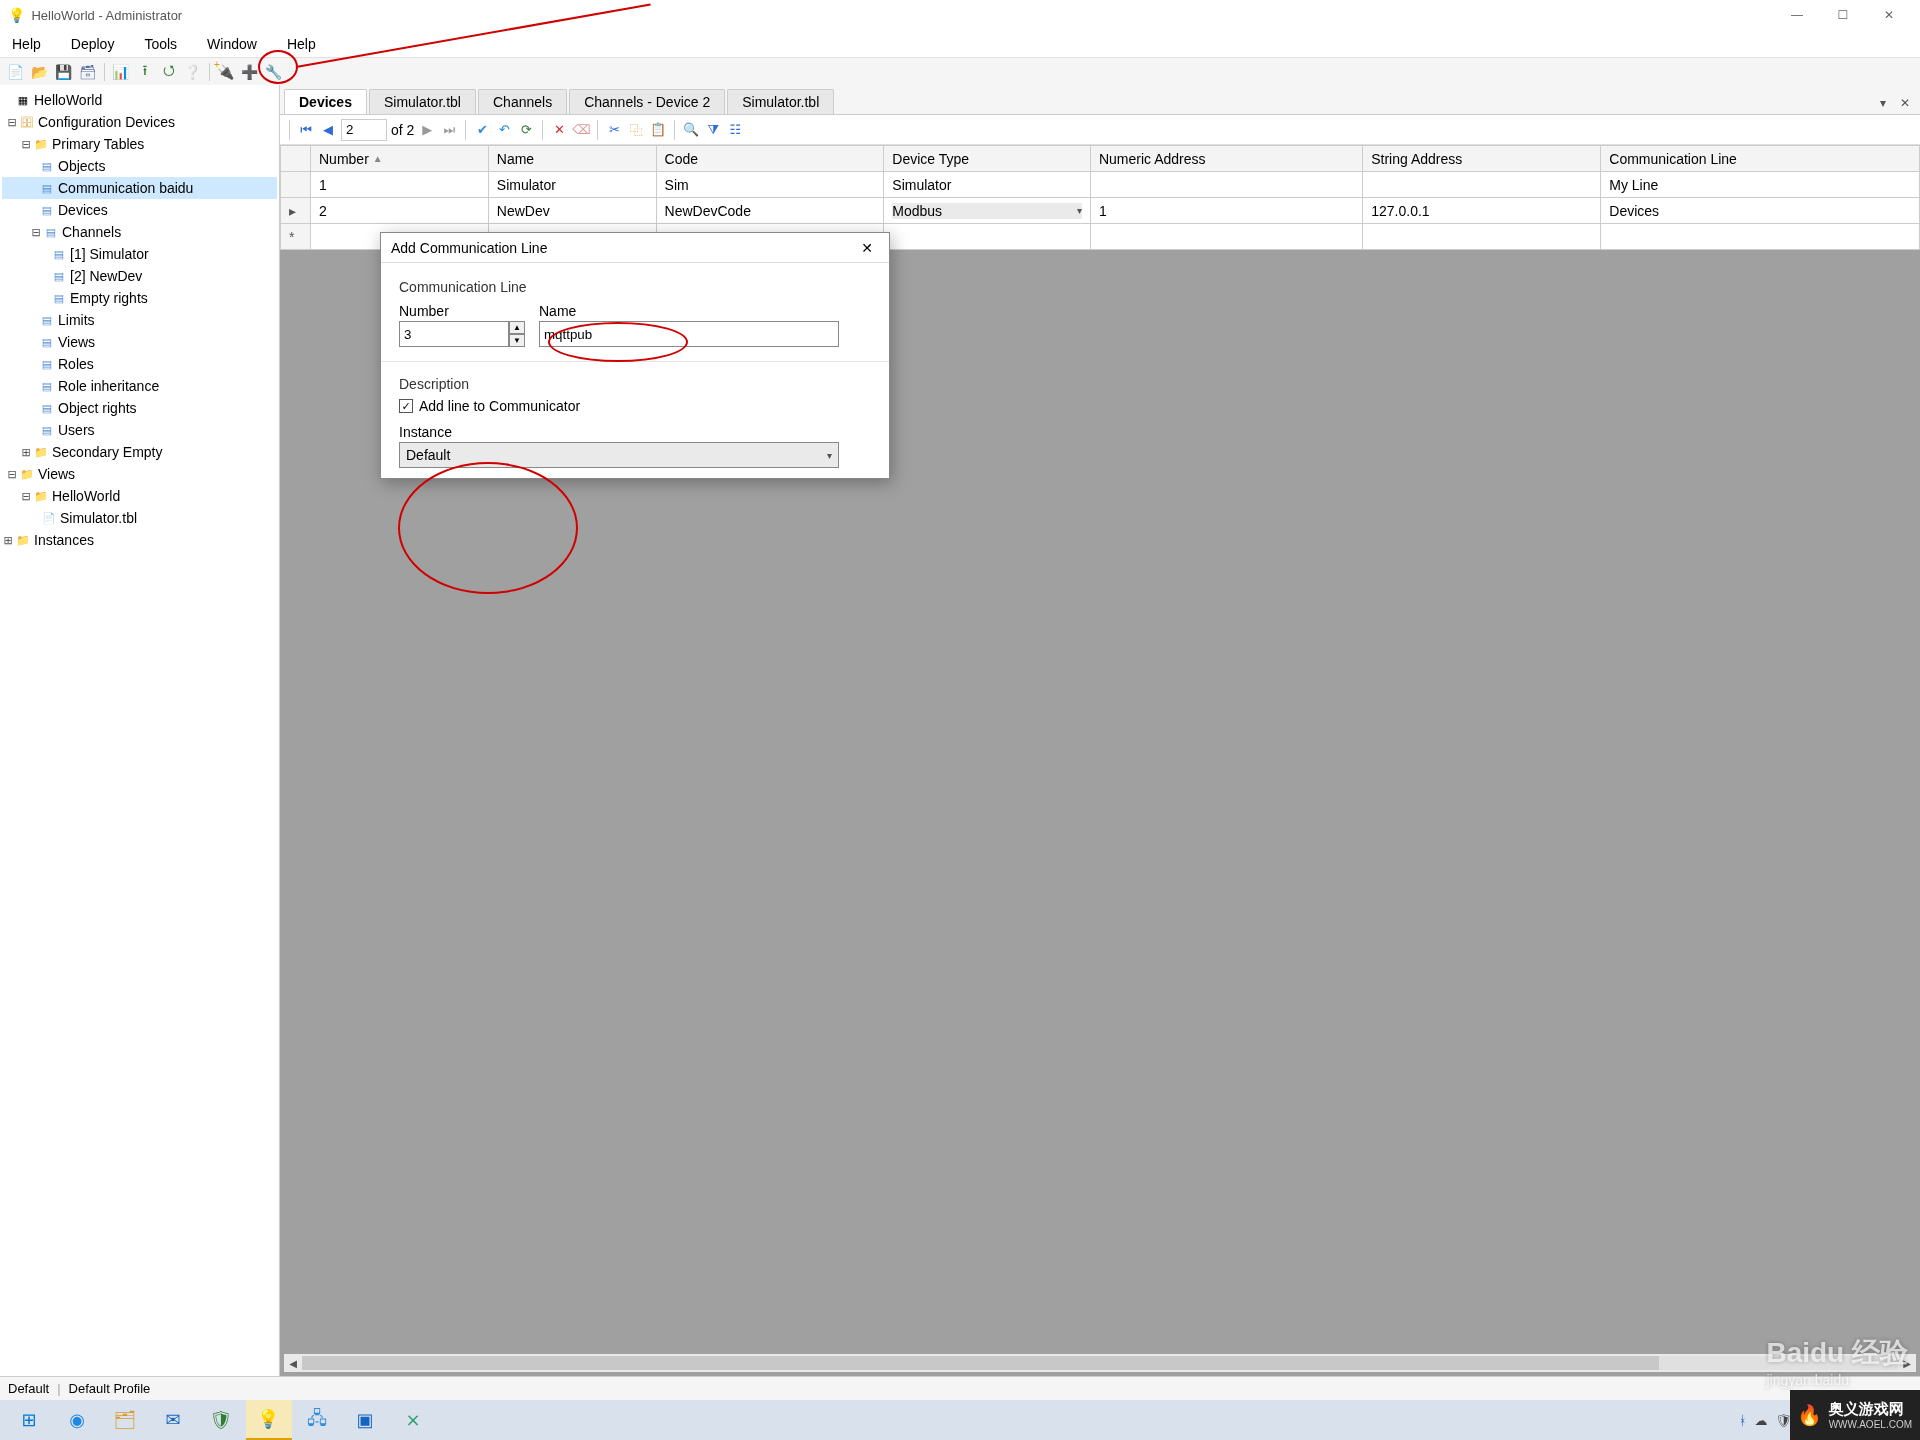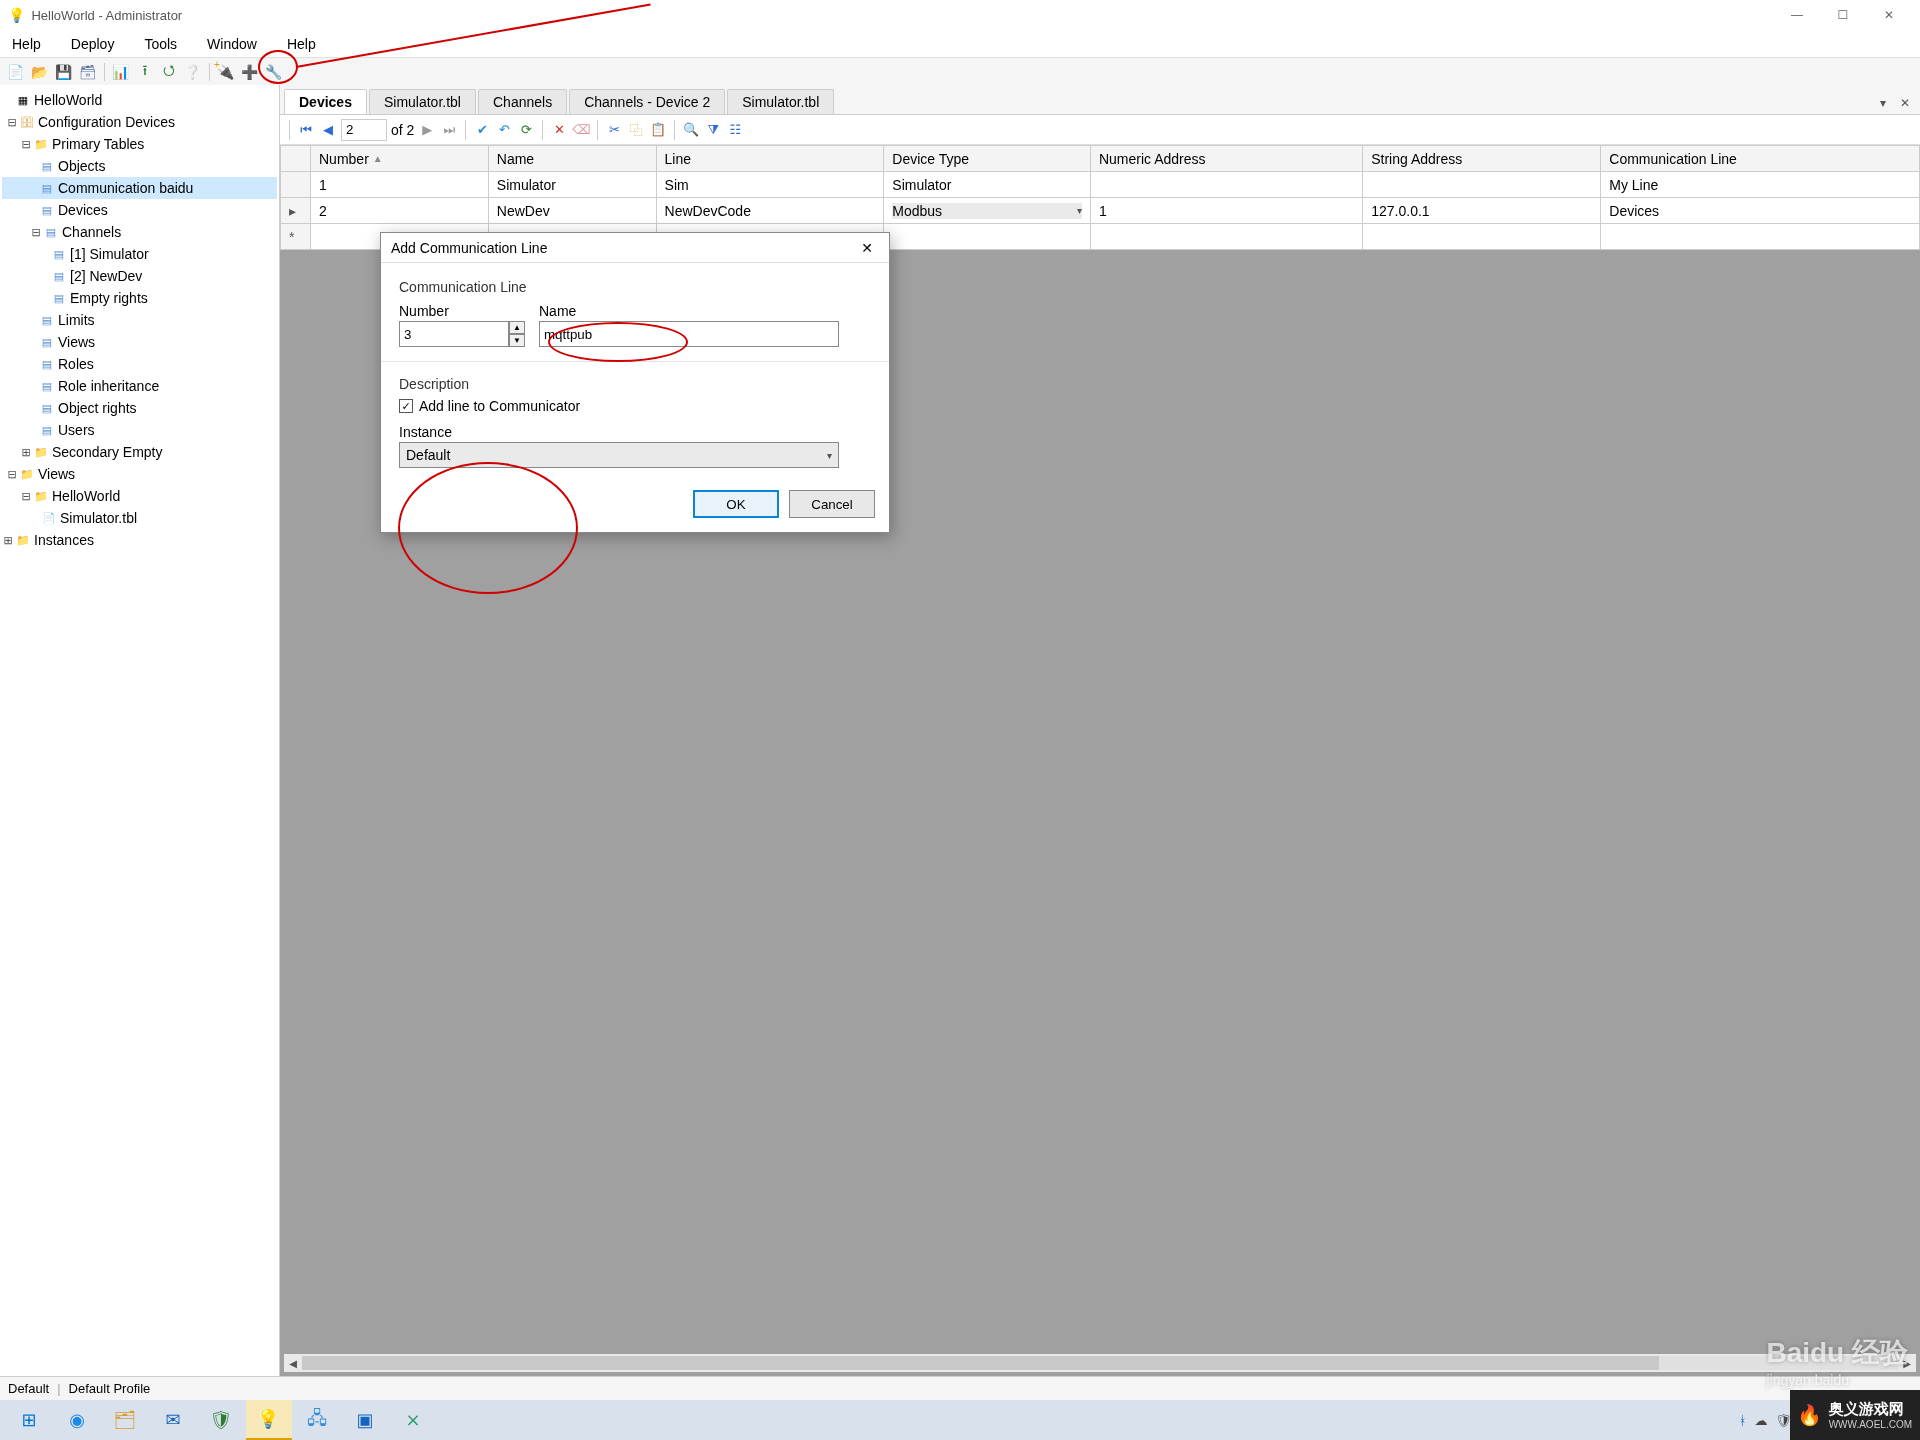--- a/index.html
+++ b/index.html
@@ -274,21 +274,21 @@
         <thead>
           <tr>
             <th class="rowhdr"></th>
             <th>
                 <div class="sortcol">
                   <span>Number</span>
                   <span style="color:#888;font-size:10px">▲</span>
                 </div>
               </th>
             <th>Name</th>
-            <th>Line</th>
+            <th>Code</th>
             <th>Device Type</th>
             <th>Numeric Address</th>
             <th>String Address</th>
             <th>Communication Line</th>
           </tr>
         </thead>
         <tbody>
           <tr>
             <td class="rowhdr"></td>
             <td>1</td>
@@ -400,24 +400,20 @@
       <span>Add line to Communicator</span>
     </div>
     <div class="fieldcol">
       <span>Instance</span>
       <div class="selectbox">
         <span>Default</span>
         <span style="font-size:10px;color:#555">▾</span>
       </div>
     </div>
   </div>
-  <div class="dlg-buttons">
-    <button class="dlgbtn primary">OK</button>
-    <button class="dlgbtn">Cancel</button>
-  </div>
 </div>
 
 <div class="circle" style="left:258px; top:50px; width:40px; height:34px;"></div>
 <div class="redline" style="left:296px; top:66px; width:360px; transform:rotate(-10deg);"></div>
 <div class="circle" style="left:548px; top:322px; width:140px; height:40px;"></div>
 <div class="circle" style="left:398px; top:462px; width:180px; height:132px;"></div>
 
 <div class="watermark">
   <span>Baidu 经验</span><small>jingyan.baidu</small>
 </div>

